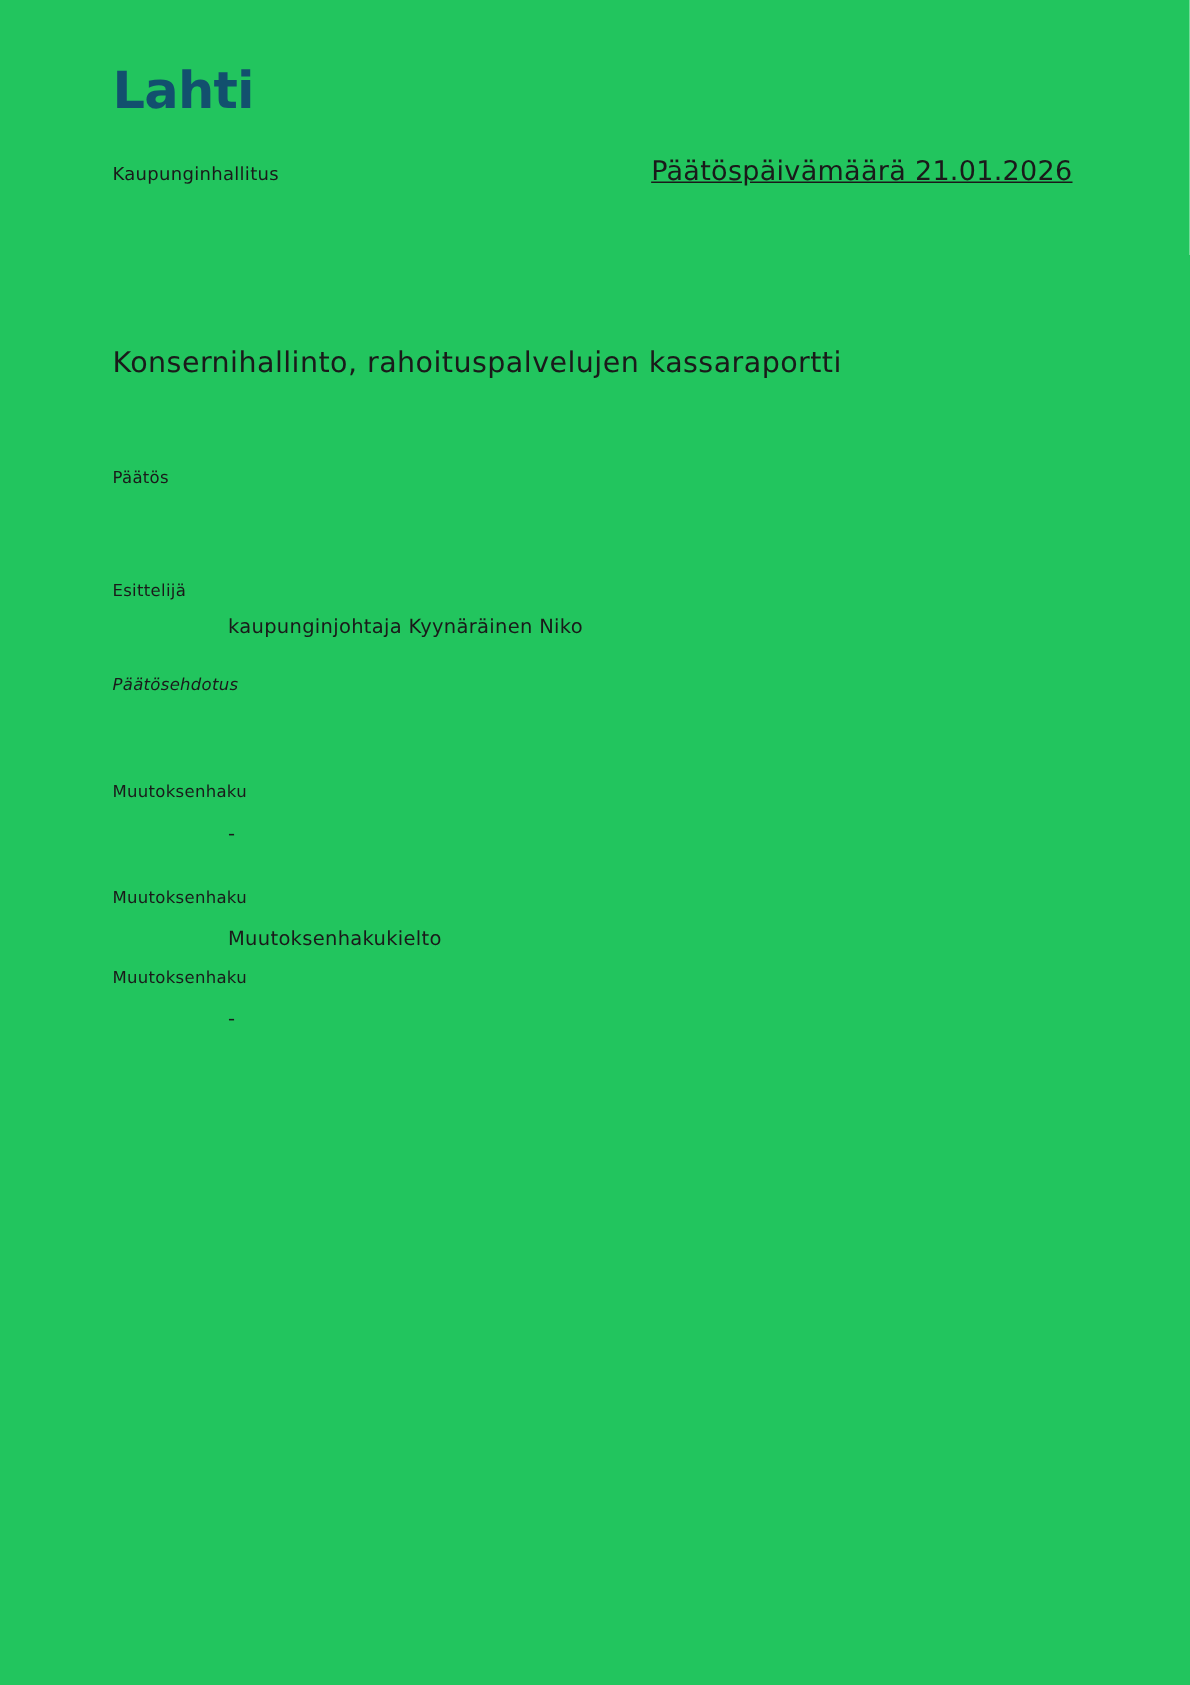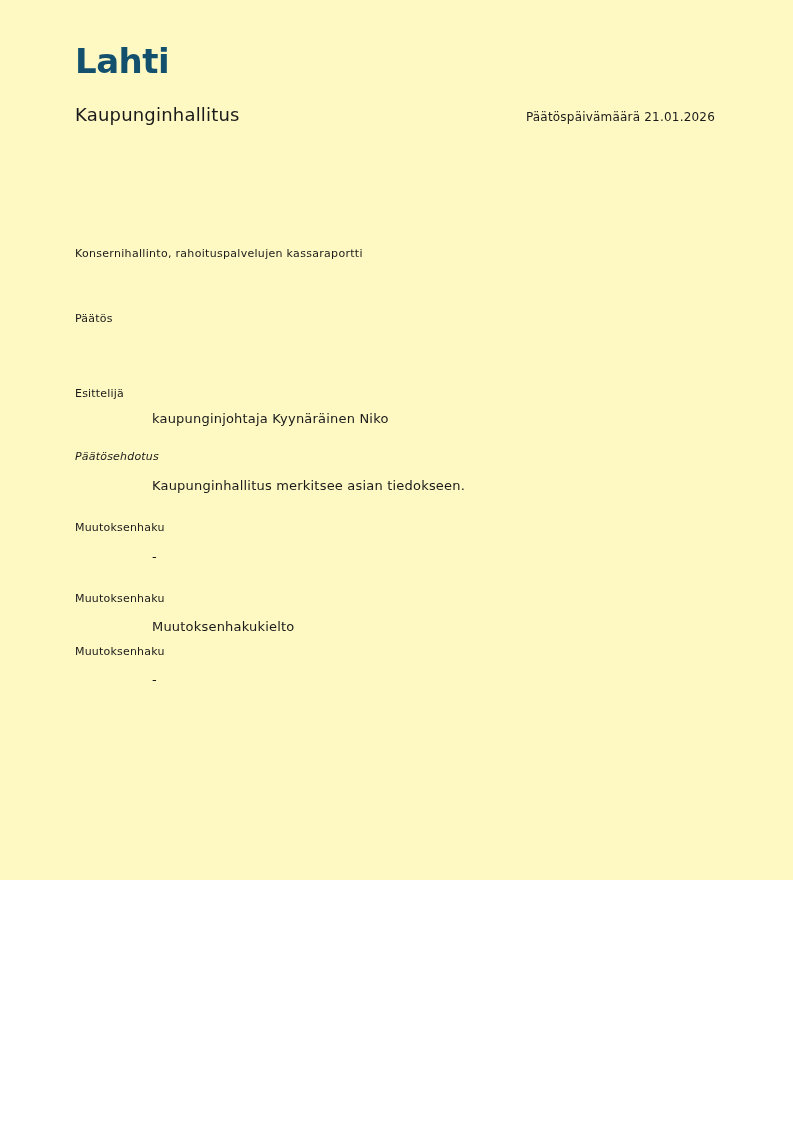--- a/index.html
+++ b/index.html
@@ -12,22 +12,22 @@
     height: 1123px;
     position: relative;
     font-family: "DejaVu Sans", sans-serif;
     color: #1a1a1a;
     overflow: hidden;
   }
   .page {
     position: absolute;
     top: 0; left: 0;
     width: 793px;
-    height: 880px;
-    background: #fef9c3;
+    height: 1123px;
+    background: #22c55e;
     text-align: center;
   }
   .logo {
     position: absolute;
     left: 75px;
     top: 44px;
     font-family: "DejaVu Sans", sans-serif;
     font-weight: bold;
     font-size: 34px;
     letter-spacing: -0.5px;
@@ -37,41 +37,42 @@
   .header-row {
     position: absolute;
     left: 75px;
     top: 104px;
     width: 640px;
     display: flex;
     justify-content: space-between;
     align-items: baseline;
   }
   .header-left {
-    font-size: 18px;
+    font-size: 12px;
     color: #1a1a1a;
     letter-spacing: 0.2px;
   }
   .header-right {
-    font-size: 12px;
+    font-size: 18px;
     color: #1a1a1a;
     letter-spacing: 0.2px;
+    text-decoration: underline;
   }
   .org-line {
     position: absolute;
     left: 75px;
     top: 180px;
     font-size: 13.5px;
     letter-spacing: 0.2px;
   }
   .doc-title {
     position: absolute;
     left: 75px;
-    top: 247px;
-    font-size: 11px;
+    top: 231px;
+    font-size: 19px;
     letter-spacing: 0.3px;
   }
   .section {
     position: absolute;
     left: 75px;
     font-size: 11px;
     letter-spacing: 0.2px;
   }
   .section-body {
     position: absolute;
@@ -106,21 +107,20 @@
 
 
   <div class="doc-title">Konsernihallinto, rahoituspalvelujen kassaraportti</div>
 
   <div class="section s-paatos">Päätös</div>
 
   <div class="section s-esittelija">Esittelijä</div>
   <div class="section-body b-esittelija">kaupunginjohtaja Kyynäräinen Niko</div>
 
   <div class="section s-paatosehdotus">Päätösehdotus</div>
-  <div class="section-body b-paatosehdotus">Kaupunginhallitus merkitsee asian tiedokseen.</div>
 
   <div class="section s-perusteluosa">Muutoksenhaku</div>
   <div class="section-body b-perusteluosa">-</div>
 
   <div class="section s-muutoksenhaku">Muutoksenhaku</div>
   <div class="section-body b-muutoksenhaku">Muutoksenhakukielto</div>
 
   <div class="section s-toimenpiteet">Muutoksenhaku</div>
   <div class="section-body b-toimenpiteet">-</div>
 

